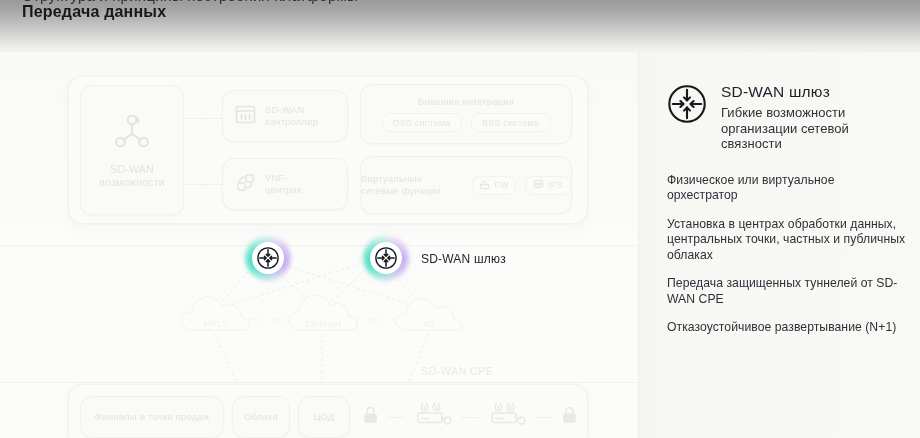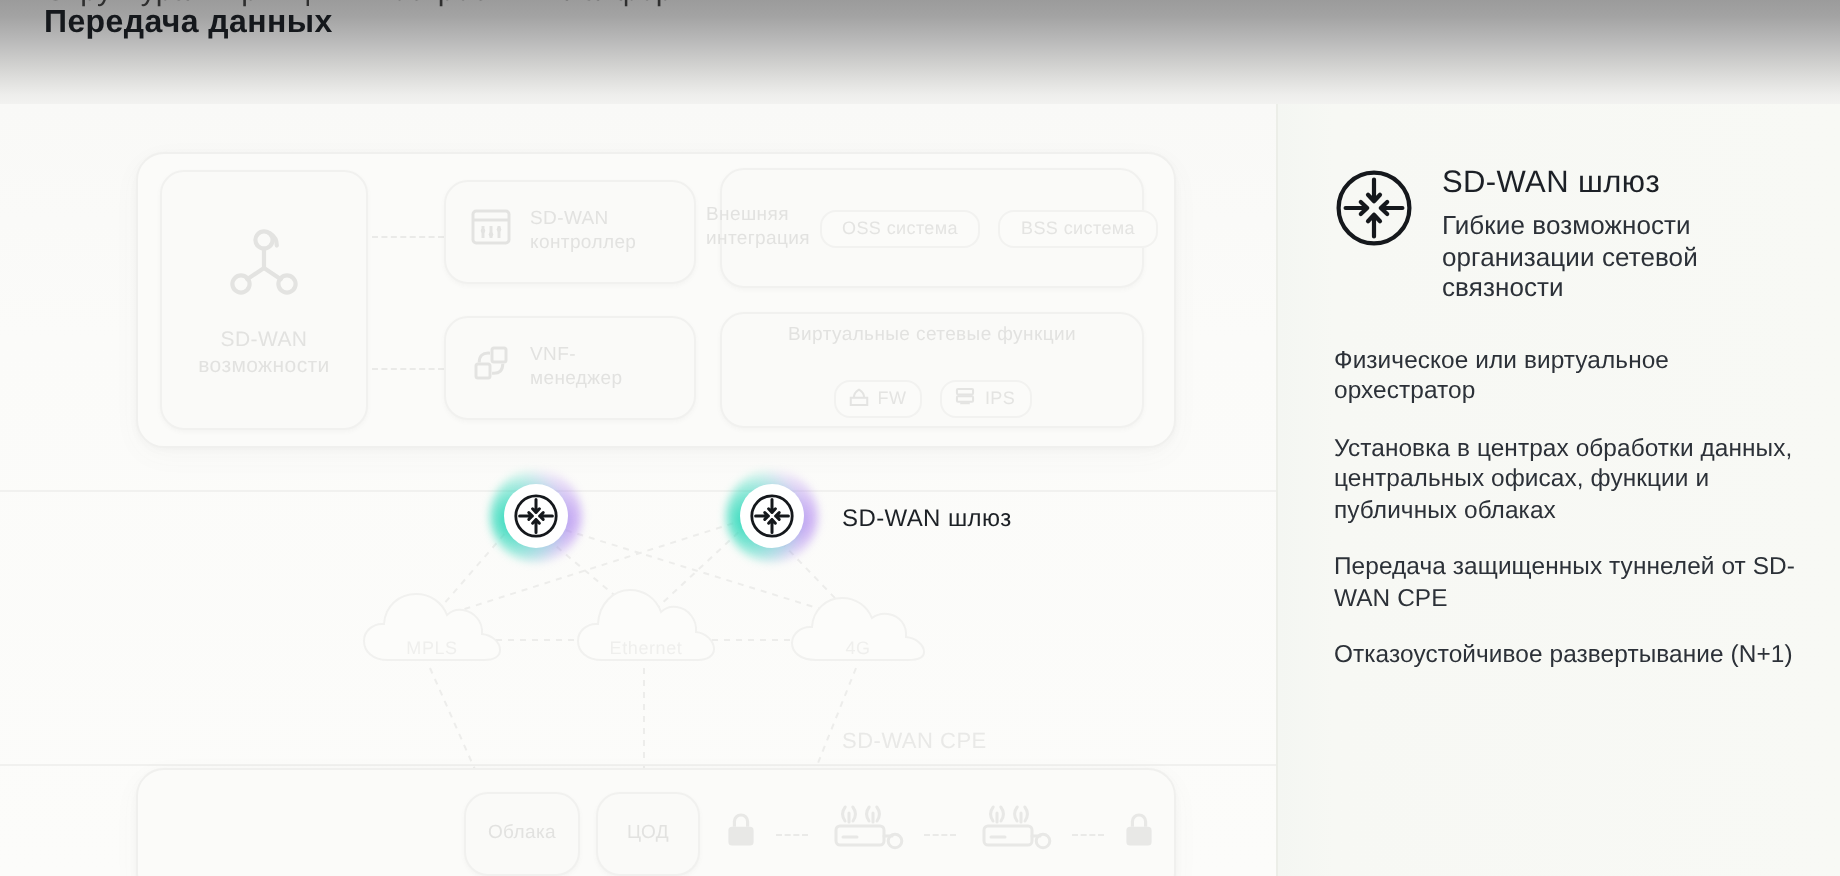--- a/index.html
+++ b/index.html
@@ -255,41 +255,41 @@
       <span>
         <svg width="21" height="21" viewBox="0 0 21 21" fill="none" stroke="#e3e3e1" stroke-width="1.5">
           <rect x="11" y="3" width="7" height="7" rx="1"></rect>
           <rect x="3" y="11" width="7" height="7" rx="1"></rect>
           <path d="M10 5.6 C6 5.2 4.6 7.2 4.6 10.3"></path>
           <path d="M11 15.6 C15 16 16.4 14 16.4 10.9"></path>
         </svg>
       </span>
       <div>
         <div class="card-label">VNF-</div>
-        <div class="card-label">менеджер</div>
-      </div>
-    </div>
-
-    <div class="card" style="left:360px; top:32px; width:212px; height:60px; flex-direction:row; justify-content:center; gap:5px;">
+        <div class="card-label">центрах</div>
+      </div>
+    </div>
+
+    <div class="card" style="left:360px; top:32px; width:212px; height:60px; flex-direction:column; justify-content:center; gap:5px;">
       <div class="card-label">Внешняя интеграция</div>
       <div style="display:flex; gap:9px;">
         <div style="position:relative; width:80px; height:19px;">
           <div class="pill" style="left:0; top:0; width:80px; height:19px;">
             <span>OSS система</span>
           </div>
         </div>
         <div style="position:relative; width:80px; height:19px;">
           <div class="pill" style="left:0; top:0; width:80px; height:19px;">
             <span>BSS система</span>
           </div>
         </div>
       </div>
     </div>
 
-    <div class="card" style="left:360px; top:104px; width:212px; height:58px; flex-direction:column; justify-content:center; gap:16px;">
+    <div class="card" style="left:360px; top:104px; width:212px; height:58px; flex-direction:row; justify-content:center; gap:16px;">
       <div class="card-label">Виртуальные сетевые функции</div>
       <div style="display:flex; gap:9px;">
         <div style="position:relative; width:44px; height:19px;">
           <div class="pill" style="left:0; top:0; width:44px; height:19px;">
             <span>
               <svg width="11" height="11" viewBox="0 0 12 12" fill="none" stroke="#e4e4e2" stroke-width="1.1">
                 <path d="M1.5 6.4 H10.5 V10.3 H1.5 Z"></path>
                 <path d="M3.2 6.4 C3.2 3.6 6 2 6 2 C6 2 8.8 3.6 8.8 6.4"></path>
               </svg>
             </span>
@@ -381,20 +381,23 @@
       </svg>
       <span style="position:relative;">4G</span>
     </div>
 
     <div class="ghost-title" style="left:421px; top:313px; font-size:11px; color:#e9e9e7;">SD-WAN CPE</div>
 
     <div class="rule" style="top:330px;"></div>
 
     <div class="panel" style="left:68px; top:332px; width:520px; height:66px;"></div>
 
+    <div class="card" style="left:80px; top:344px; width:144px; height:42px; justify-content:center;">
+      <span class="card-label" style="text-align:center;">Филиалы и точки продаж</span>
+    </div>
     <div class="card" style="left:232px; top:344px; width:58px; height:42px; justify-content:center;">
       <span class="card-label">Облака</span>
     </div>
     <div class="card" style="left:298px; top:344px; width:52px; height:42px; justify-content:center;">
       <span class="card-label">ЦОД</span>
     </div>
 
     <div style="position:absolute; left:362px; top:344px; width:216px; height:42px; display:flex; align-items:center; justify-content:space-between;">
 
       <span>
@@ -461,20 +464,20 @@
         </svg>
       </span>
       <div>
         <div class="info-h">SD-WAN шлюз</div>
         <div class="info-sub">Гибкие возможности организации сетевой связности</div>
       </div>
     </div>
 
     <div class="bullets">
       <div class="bullet">Физическое или виртуальное орхестратор</div>
-      <div class="bullet">Установка в центрах обработки данных, центральных офисах, функции и публичных облаках</div>
+      <div class="bullet">Установка в центрах обработки данных, центральных точки, частных и публичных облаках</div>
       <div class="bullet">Передача защищенных туннелей от SD-WAN CPE</div>
       <div class="bullet">Отказоустойчивое развертывание (N+1)</div>
     </div>
 
   </div>
 
 </div>
 
 </body></html>

